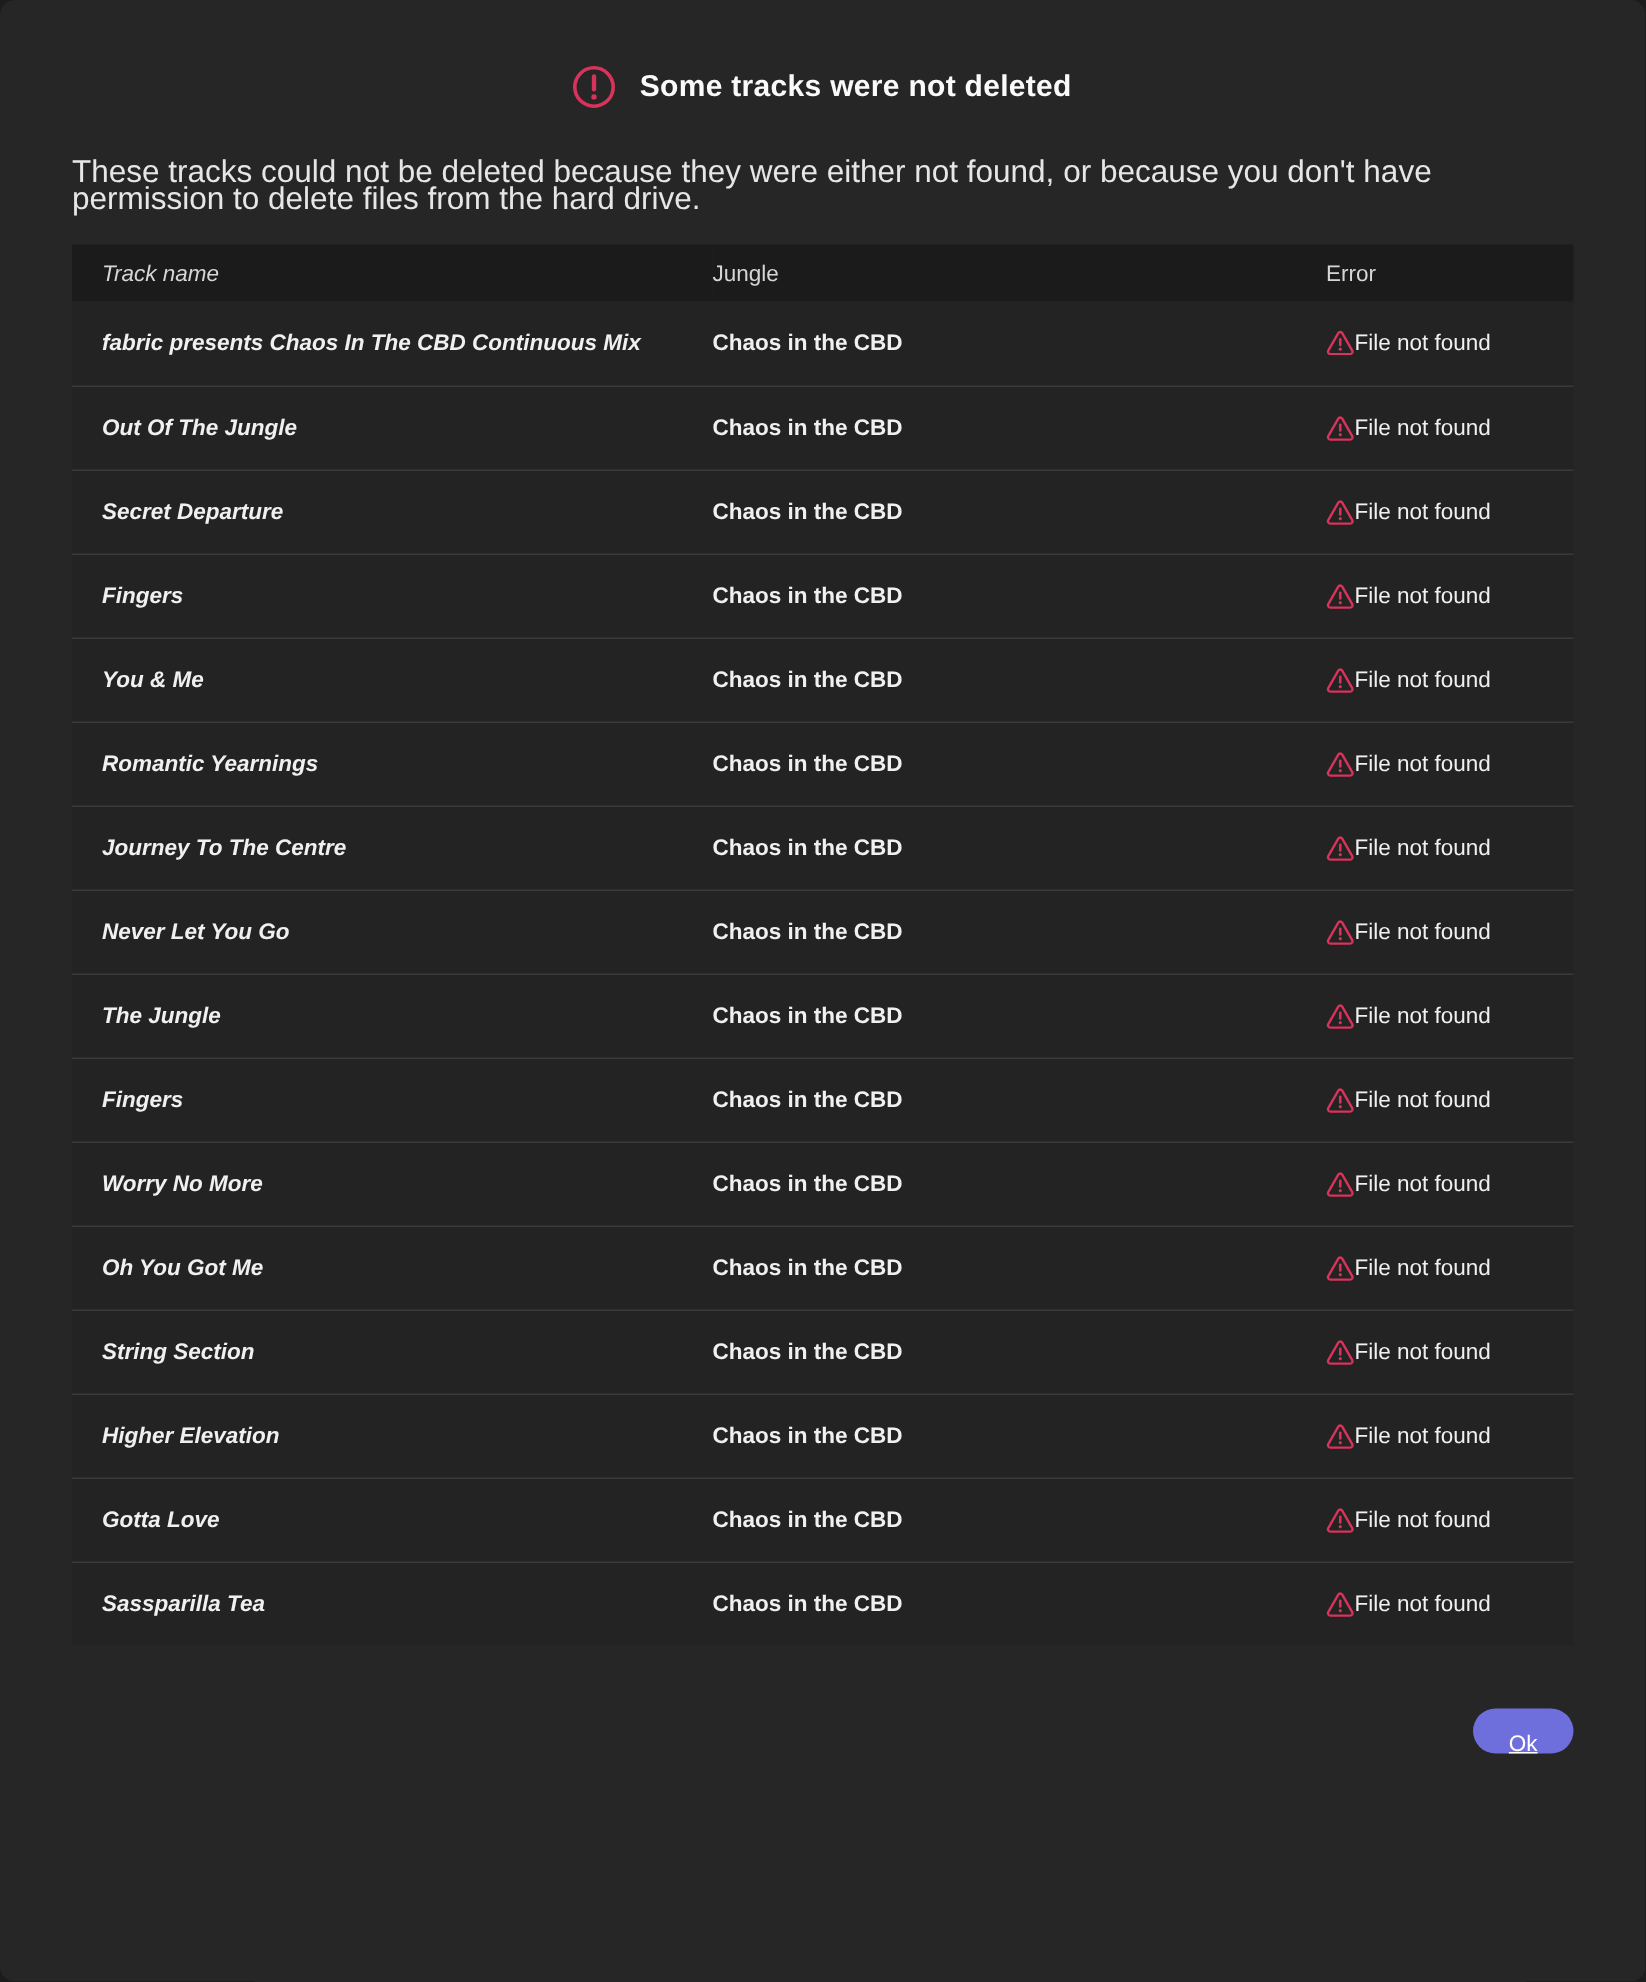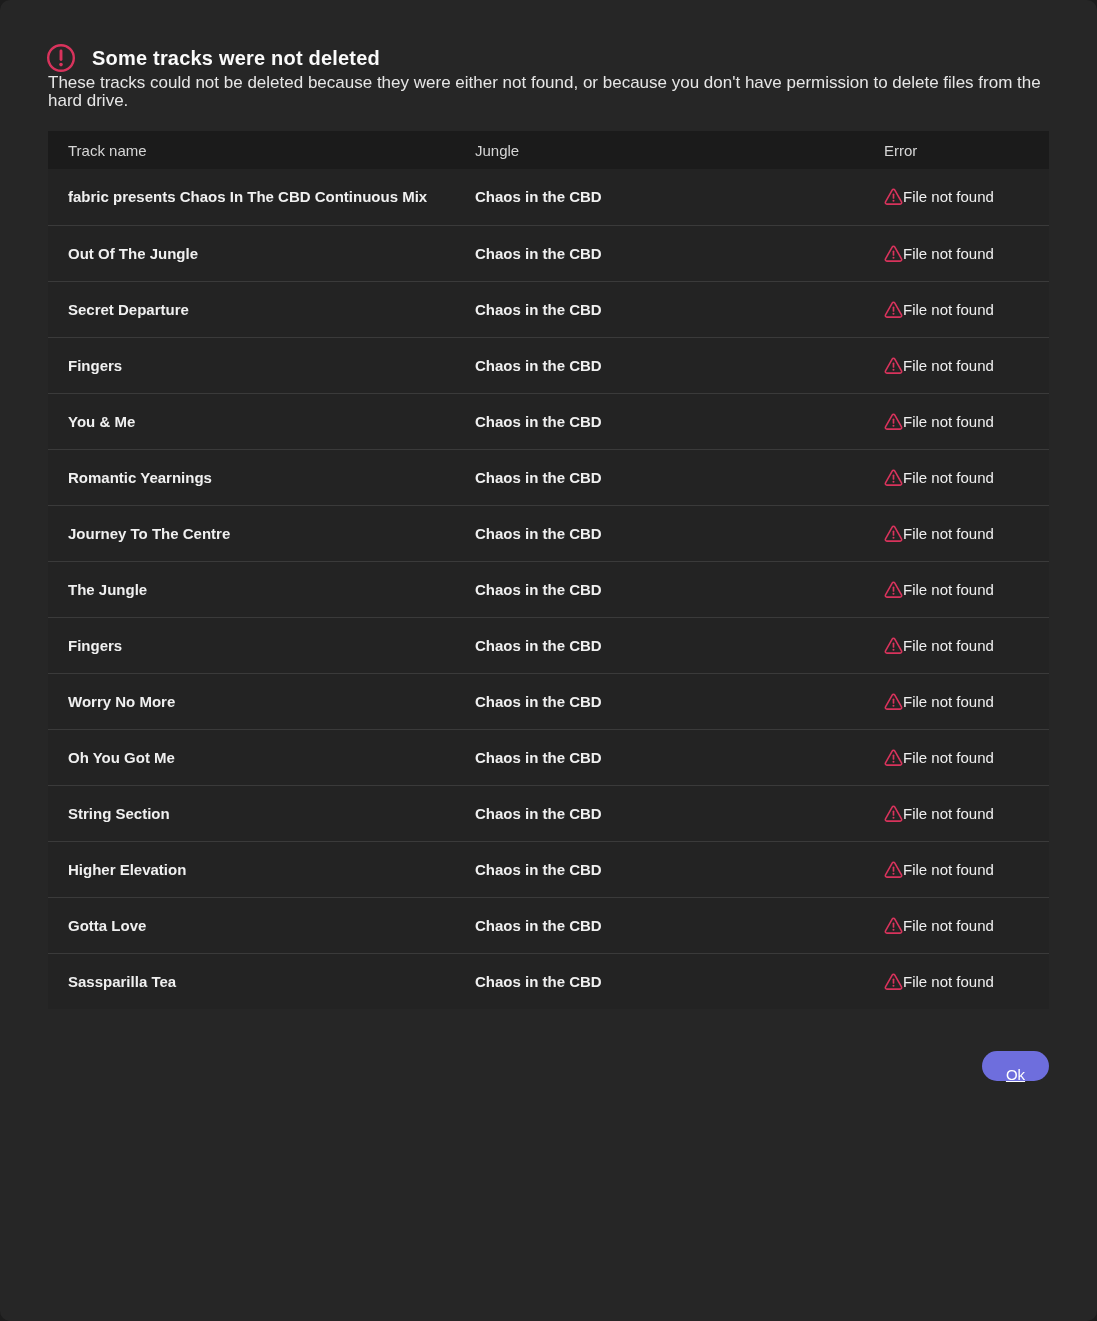--- a/index.html
+++ b/index.html
@@ -15,34 +15,36 @@
     padding: 42px 48px 48px 48px;
     color: #f2f2f2;
     overflow: hidden;
   }
   .title-row {
     display: flex;
     align-items: center;
     gap: 16px;
     height: 32px;
     margin-left: -2px;
+    justify-content: center;
   }
   .alert-circle {
     color: var(--accent-red, #d8335c);
     display: inline-flex;
     align-items: center;
   }
   .title {
     font-size: 20px;
     font-weight: 700;
     color: #fafafa;
     letter-spacing: 0.2px;
   }
   .description {
-    font-size: 17px;
+    margin-top: 32px;
+    font-size: 21px;
     line-height: 18px;
     color: #e6e6e6;
   }
   table.tracks {
     margin-top: 21px;
     width: 100%;
     border-collapse: collapse;
     table-layout: fixed;
   }
   table.tracks col.c-track  { width: 427px; }
@@ -51,21 +53,21 @@
   table.tracks thead th {
     background: var(--table-header-background, #1b1b1b);
     height: 38px;
     font-size: 15px;
     font-weight: 400;
     color: #d6d6d6;
     text-align: left;
     vertical-align: middle;
   }
   table.tracks th:first-child,
-  table.tracks td:first-child { padding-left: 20px; }
+  table.tracks td:first-child { padding-left: 20px; font-style: italic; }
   table.tracks tbody td {
     height: 56px;
     background: var(--row-background, #232323);
     border-bottom: 1px solid var(--divider, #3a3a3a);
     font-size: 15px;
     vertical-align: middle;
     color: #f0f0f0;
     overflow: hidden;
     white-space: nowrap;
   }
@@ -244,20 +246,36 @@
             <path d="M8.6 2.2 L1.55 14.6 a1.65 1.65 0 0 0 1.45 2.45 h14 a1.65 1.65 0 0 0 1.45 -2.45 L11.4 2.2 a1.62 1.62 0 0 0 -2.8 0 Z" fill="none" stroke="currentColor" stroke-width="1.7" stroke-linejoin="round"></path>
             <line x1="10" y1="6.6" x2="10" y2="10.6" stroke="currentColor" stroke-width="1.8" stroke-linecap="round"></line>
             <circle cx="10" cy="13.5" r="1.1" fill="currentColor"></circle>
           </svg>
         </span>
         <span>File not found</span>
       </span>
     </td>
   </tr>
 
+  <tr>
+    <td class="cell-track">Never Let You Go</td>
+    <td class="cell-artist">Chaos in the CBD</td>
+    <td>
+      <span class="cell-error-inner">
+        <span class="warn-triangle">
+          <svg viewBox="0 0 20 18" width="19" height="17" aria-hidden="true">
+            <path d="M8.6 2.2 L1.55 14.6 a1.65 1.65 0 0 0 1.45 2.45 h14 a1.65 1.65 0 0 0 1.45 -2.45 L11.4 2.2 a1.62 1.62 0 0 0 -2.8 0 Z" fill="none" stroke="currentColor" stroke-width="1.7" stroke-linejoin="round"></path>
+            <line x1="10" y1="6.6" x2="10" y2="10.6" stroke="currentColor" stroke-width="1.8" stroke-linecap="round"></line>
+            <circle cx="10" cy="13.5" r="1.1" fill="currentColor"></circle>
+          </svg>
+        </span>
+        <span>File not found</span>
+      </span>
+    </td>
+  </tr>
 
   <tr>
     <td class="cell-track">The Jungle</td>
     <td class="cell-artist">Chaos in the CBD</td>
     <td>
       <span class="cell-error-inner">
         <span class="warn-triangle">
           <svg viewBox="0 0 20 18" width="19" height="17" aria-hidden="true">
             <path d="M8.6 2.2 L1.55 14.6 a1.65 1.65 0 0 0 1.45 2.45 h14 a1.65 1.65 0 0 0 1.45 -2.45 L11.4 2.2 a1.62 1.62 0 0 0 -2.8 0 Z" fill="none" stroke="currentColor" stroke-width="1.7" stroke-linejoin="round"></path>
             <line x1="10" y1="6.6" x2="10" y2="10.6" stroke="currentColor" stroke-width="1.8" stroke-linecap="round"></line>

